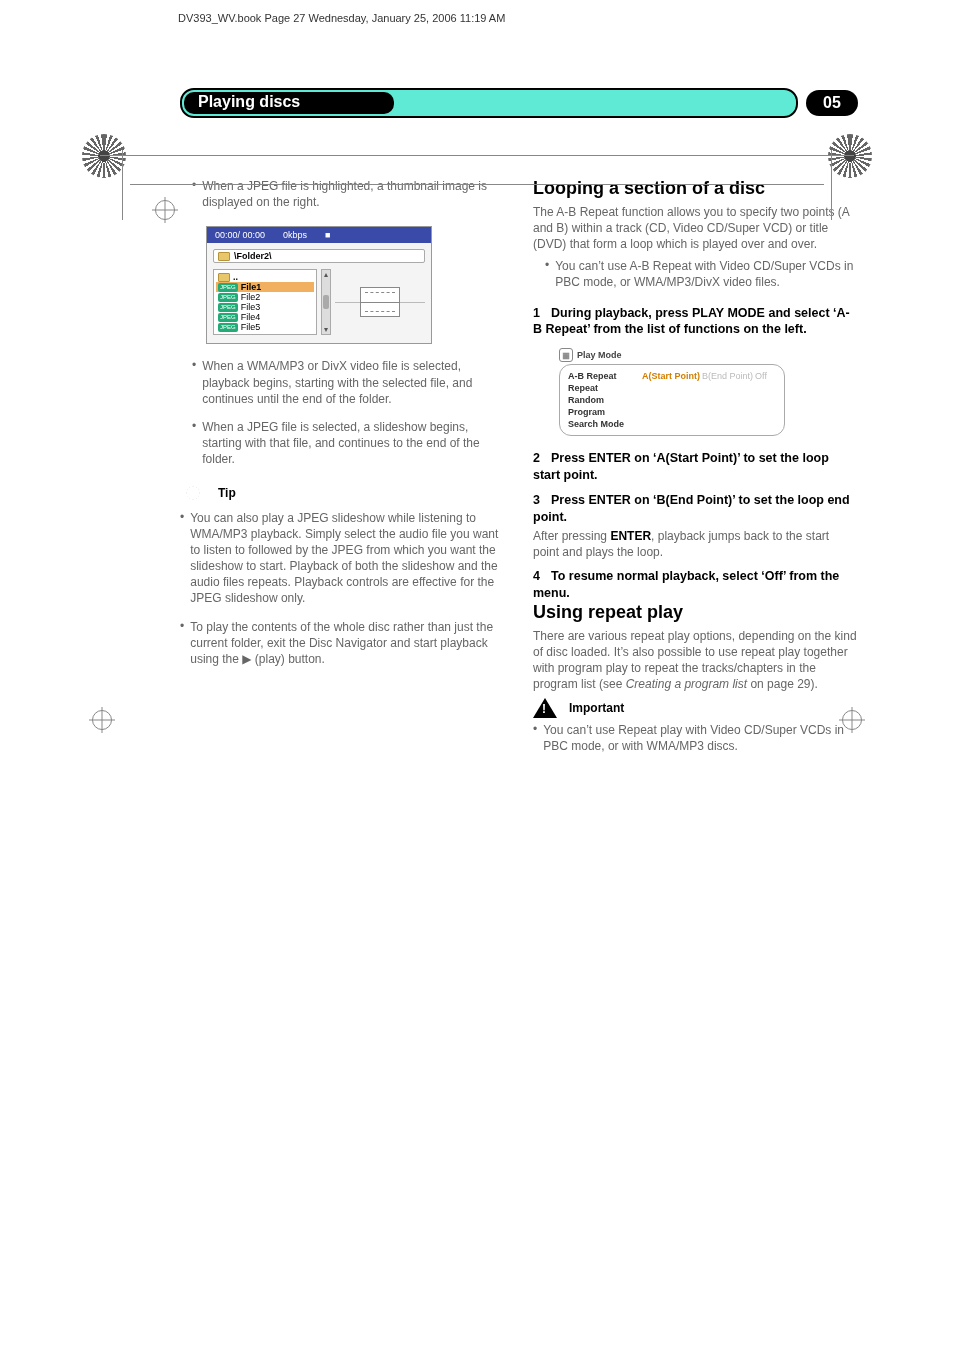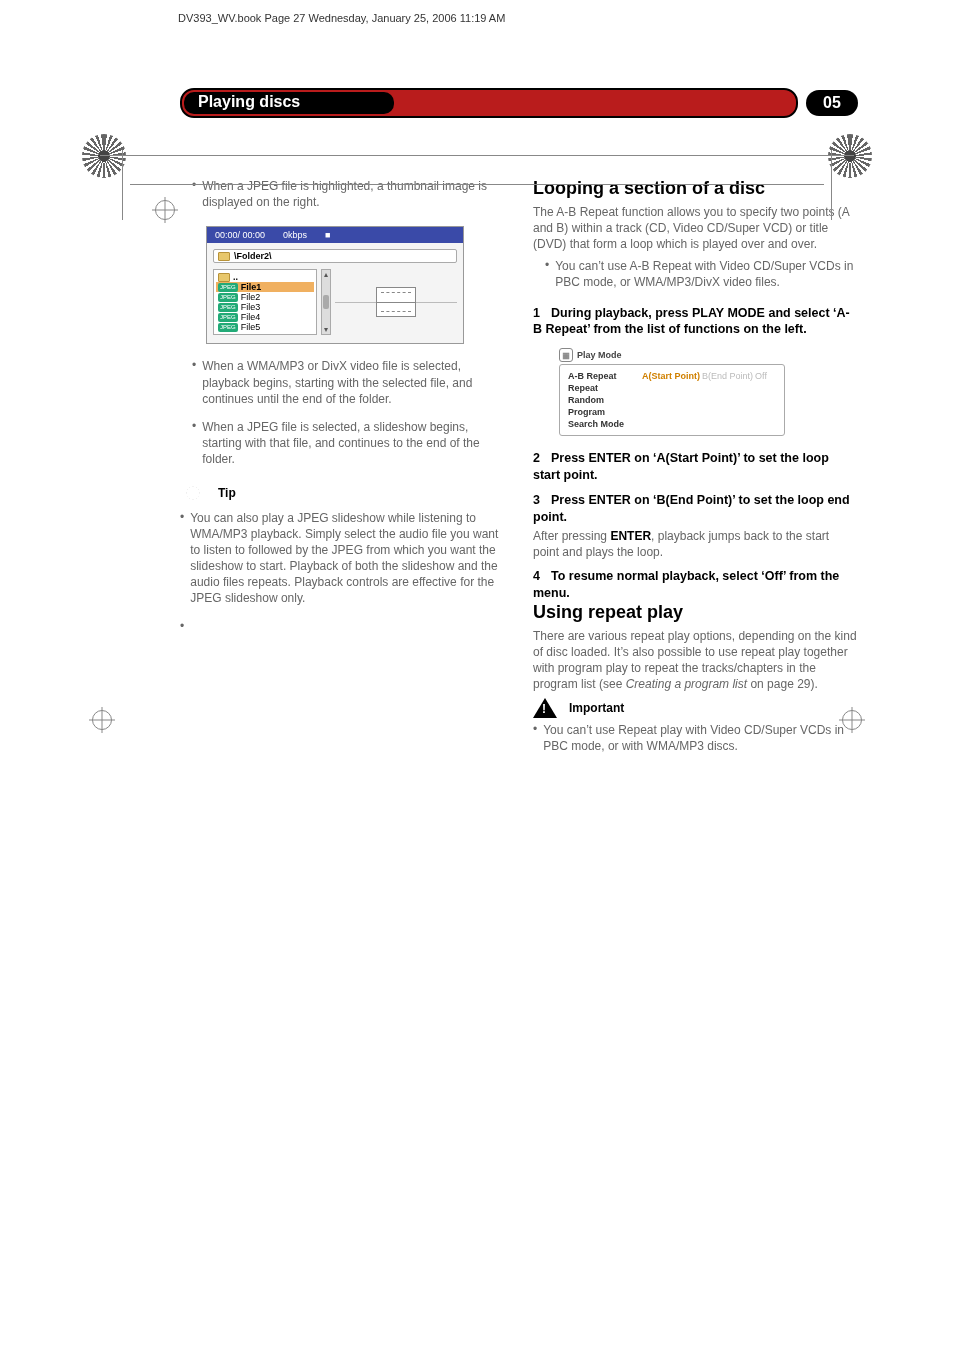--- a/index.html
+++ b/index.html
@@ -39,21 +39,21 @@
 
   .section-bar {
     display: flex; align-items: center;
     margin: 56px 96px 0 180px;
     gap: 8px;
   }
   .section-pill {
     flex: 1;
     border: 2px solid #000;
     border-radius: 14px;
-    background: #b91c1c;
+    background: #5eead4;
     padding: 2px 14px;
     position: relative;
   }
   .section-pill-inner {
     background: #000;
     color: #fff;
     font-weight: bold;
     font-size: 16px;
     padding: 1px 14px 3px 14px;
     border-radius: 10px;
@@ -113,21 +113,21 @@
     color: #fff; font-weight: bold; font-size: 12px;
   }
   .kw { font-weight: bold; color: #000; }
   .italic { font-style: italic; }
 
   
   .disc-nav {
     border: 1px solid #999;
     background: #f4f4f4;
     margin: 10px 0 14px 26px;
-    width: 258px;
+    width: 226px;
     font-size: 9px;
   }
   .disc-nav-top {
     background: #3a4aa8; color: #fff;
     display: flex; gap: 18px;
     padding: 3px 8px;
   }
   .disc-nav-path {
     background: #fff; border: 1px solid #aaa;
     margin: 6px 6px 2px 6px;
@@ -186,21 +186,21 @@
     font-size: 9px;
     color: #555;
   }
   .pm-head { display: flex; align-items: center; gap: 4px; font-weight: bold; color: #444; margin-bottom: 2px; }
   .pm-icon {
     width: 14px; height: 14px; border: 1px solid #888; border-radius: 3px;
     display: inline-flex; align-items: center; justify-content: center;
     font-size: 8px; color: #888;
   }
   .pm-box {
-    border: 1px solid #aaa; border-radius: 3px;
+    border: 1px solid #aaa; border-radius: 12px;
     padding: 6px 8px;
     display: flex; gap: 18px;
   }
   .pm-left { display: flex; flex-direction: column; gap: 2px; font-weight: bold; color: #333; }
   .pm-right { display: flex; flex-direction: row; gap: 2px; }
   .pm-right .sel { color: #d08000; font-weight: bold; }
   .pm-right .dim { color: #bbb; }
 
   .page-num {
     display: flex; flex-direction: column; align-items: center;
@@ -316,20 +316,23 @@
     <div class="tip-row">
       <div class="gear-icon"></div>
       <span class="h2-sub">Tip</span>
     </div>
     <div class="bullet-row" style="padding-left:0;">
       <span class="bullet-dot">•</span>
       <span class="body-text">You can also play a JPEG slideshow while listening to WMA/MP3 playback. Simply select the audio file you want to listen to followed by the JPEG from which you want the slideshow to start. Playback of both the slideshow and the audio files repeats. Playback controls are effective for the JPEG slideshow only.</span>
     </div>
     <div class="bullet-row" style="padding-left:0;">
       <span class="bullet-dot">•</span>
+      <span class="body-text">
+        <span>To play the contents of the whole disc rather than just the current folder, exit the Disc Navigator and start playback using the </span><span class="play-tri">▶</span><span> (play) button.</span>
+      </span>
     </div>
   </div>
 
   <div class="col">
     <div class="h2">Looping a section of a disc</div>
     <div class="after-text">The A-B Repeat function allows you to specify two points (A and B) within a track (CD, Video CD/Super VCD) or title (DVD) that form a loop which is played over and over.</div>
     <div class="bullet-row">
       <span class="bullet-dot">•</span>
       <span class="body-text">You can’t use A-B Repeat with Video CD/Super VCDs in PBC mode, or WMA/MP3/DivX video files.</span>
     </div>

